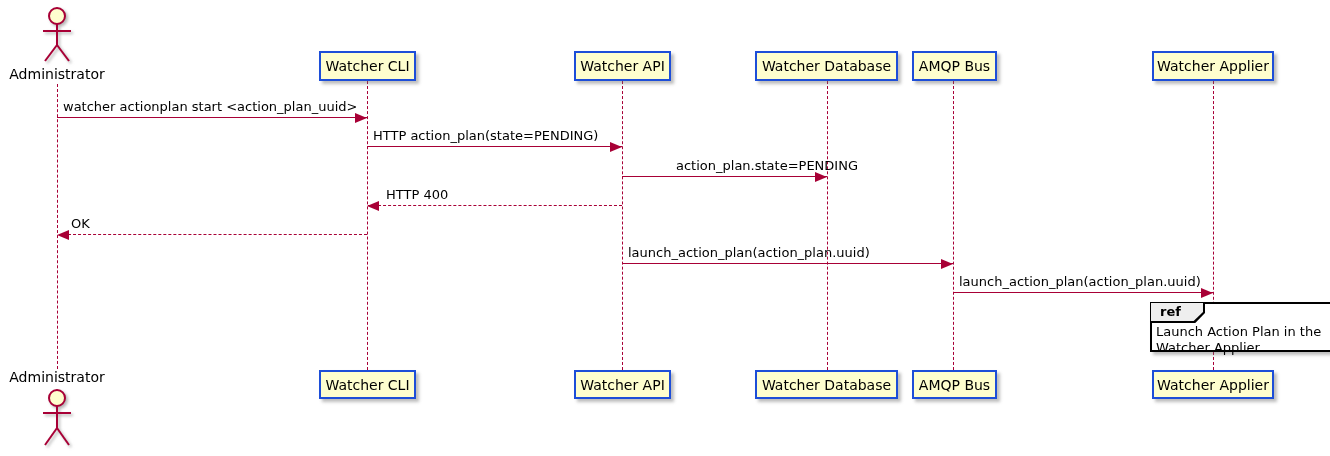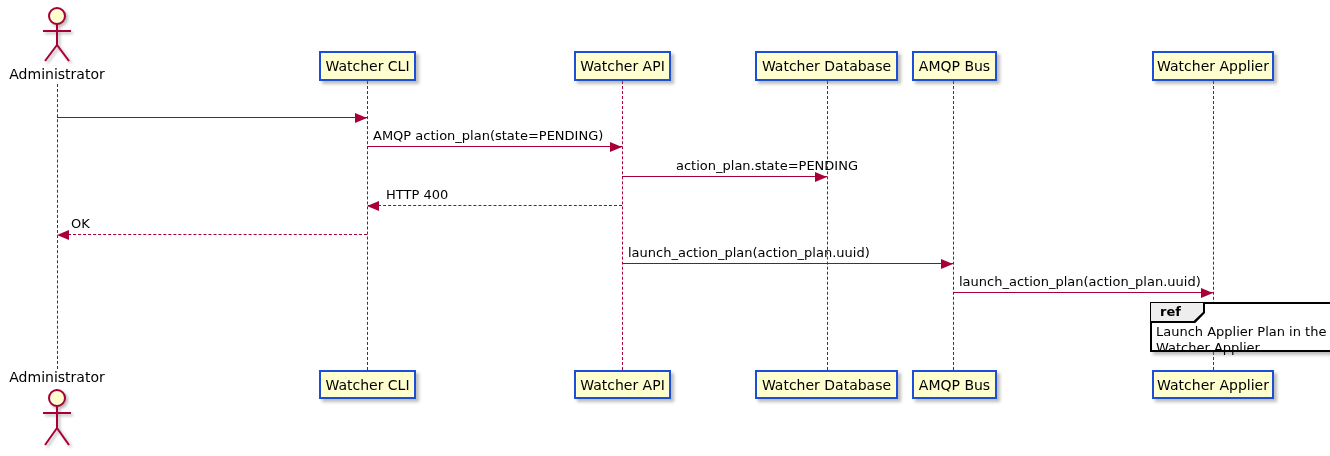--- a/index.html
+++ b/index.html
@@ -64,24 +64,25 @@
     <line x1="23" y1="40" x2="35" y2="56" stroke="#A80036" stroke-width="2"></line>
   </svg>
   <div class="actor-label" style="left:0px;top:66px;">Administrator</div>
 
   <div class="pbox" style="left:319px;top:51px;width:97px;">Watcher CLI</div>
   <div class="pbox" style="left:574px;top:51px;width:97px;">Watcher API</div>
   <div class="pbox" style="left:755px;top:51px;width:143px;">Watcher Database</div>
   <div class="pbox" style="left:912px;top:51px;width:85px;">AMQP Bus</div>
   <div class="pbox" style="left:1152px;top:51px;width:122px;">Watcher Applier</div>
 
+  <div class="msg-label" style="left:63px;top:99px;">watcher actionplan start &lt;action_plan_uuid&gt;</div>
   <div class="msg-line solid" style="left:57px;top:117px;width:310px;"></div>
   <div class="ah right" style="left:355px;top:112.5px;"></div>
 
-  <div class="msg-label" style="left:373px;top:128px;">AMQP action_plan(state=PENDING)</div>
+  <div class="msg-label" style="left:373px;top:128px;">HTTP action_plan(state=PENDING)</div>
   <div class="msg-line solid" style="left:367px;top:146px;width:255px;"></div>
   <div class="ah right" style="left:610px;top:141.5px;"></div>
 
   <div class="msg-label" style="left:628px;top:158px;margin-left:48px;">action_plan.state=PENDING</div>
   <div class="msg-line solid" style="left:622px;top:176px;width:205px;"></div>
   <div class="ah right" style="left:815px;top:171.5px;"></div>
 
   <div class="msg-label" style="left:386px;top:187px;">HTTP 400</div>
   <div class="msg-line dashed" style="left:368px;top:205px;width:254px;"></div>
   <div class="ah left" style="left:367px;top:200.5px;"></div>
@@ -96,21 +97,21 @@
 
   <div class="msg-label" style="left:959px;top:274px;">launch_action_plan(action_plan.uuid)</div>
   <div class="msg-line solid" style="left:953px;top:292px;width:260px;"></div>
   <div class="ah right" style="left:1201px;top:287.5px;"></div>
 
   <div class="ref-box" style="left:1150px;top:302px;width:188px;height:50px;">
     <div class="ref-tab-outer">
       <div class="ref-tab-inner">ref</div>
     </div>
     <div class="ref-body">
-      <div>Launch Applier Plan in the</div>
+      <div>Launch Action Plan in the</div>
       <div>Watcher Applier</div>
     </div>
   </div>
 
   <div class="pbox" style="left:319px;top:370px;width:97px;height:29px;">Watcher CLI</div>
   <div class="pbox" style="left:574px;top:370px;width:97px;height:29px;">Watcher API</div>
   <div class="pbox" style="left:755px;top:370px;width:143px;height:29px;">Watcher Database</div>
   <div class="pbox" style="left:912px;top:370px;width:85px;height:29px;">AMQP Bus</div>
   <div class="pbox" style="left:1152px;top:370px;width:122px;height:29px;">Watcher Applier</div>
 

